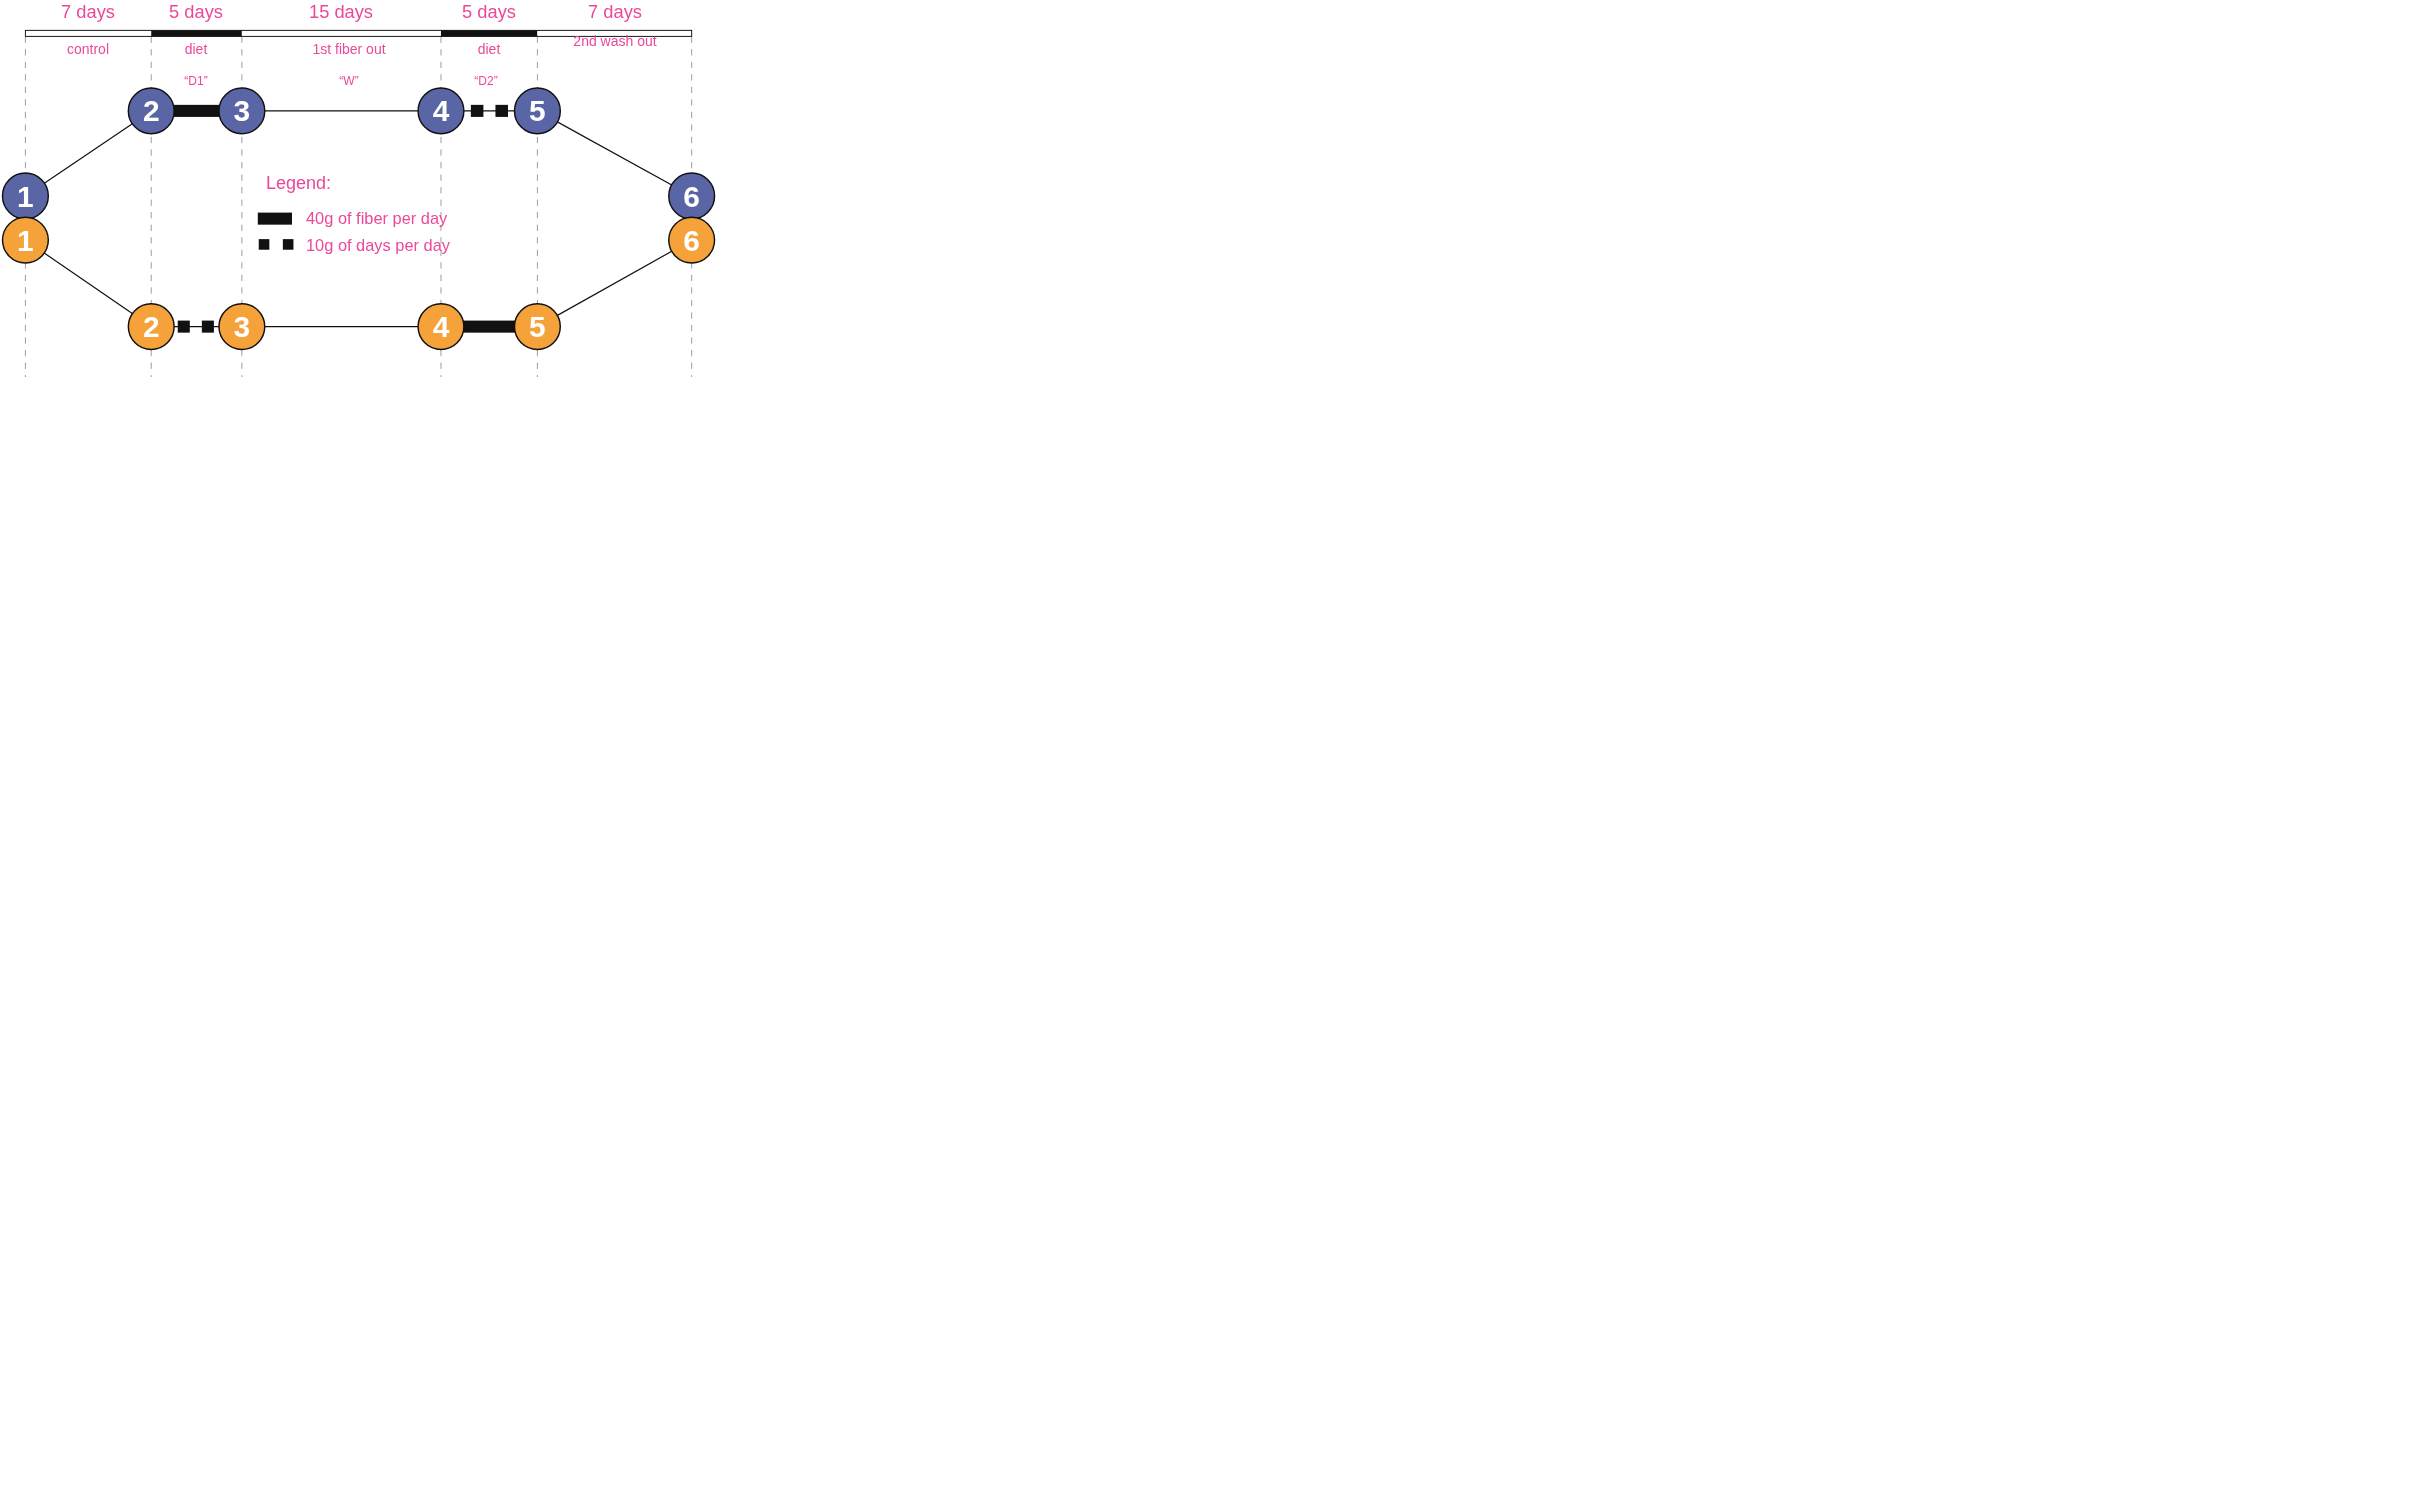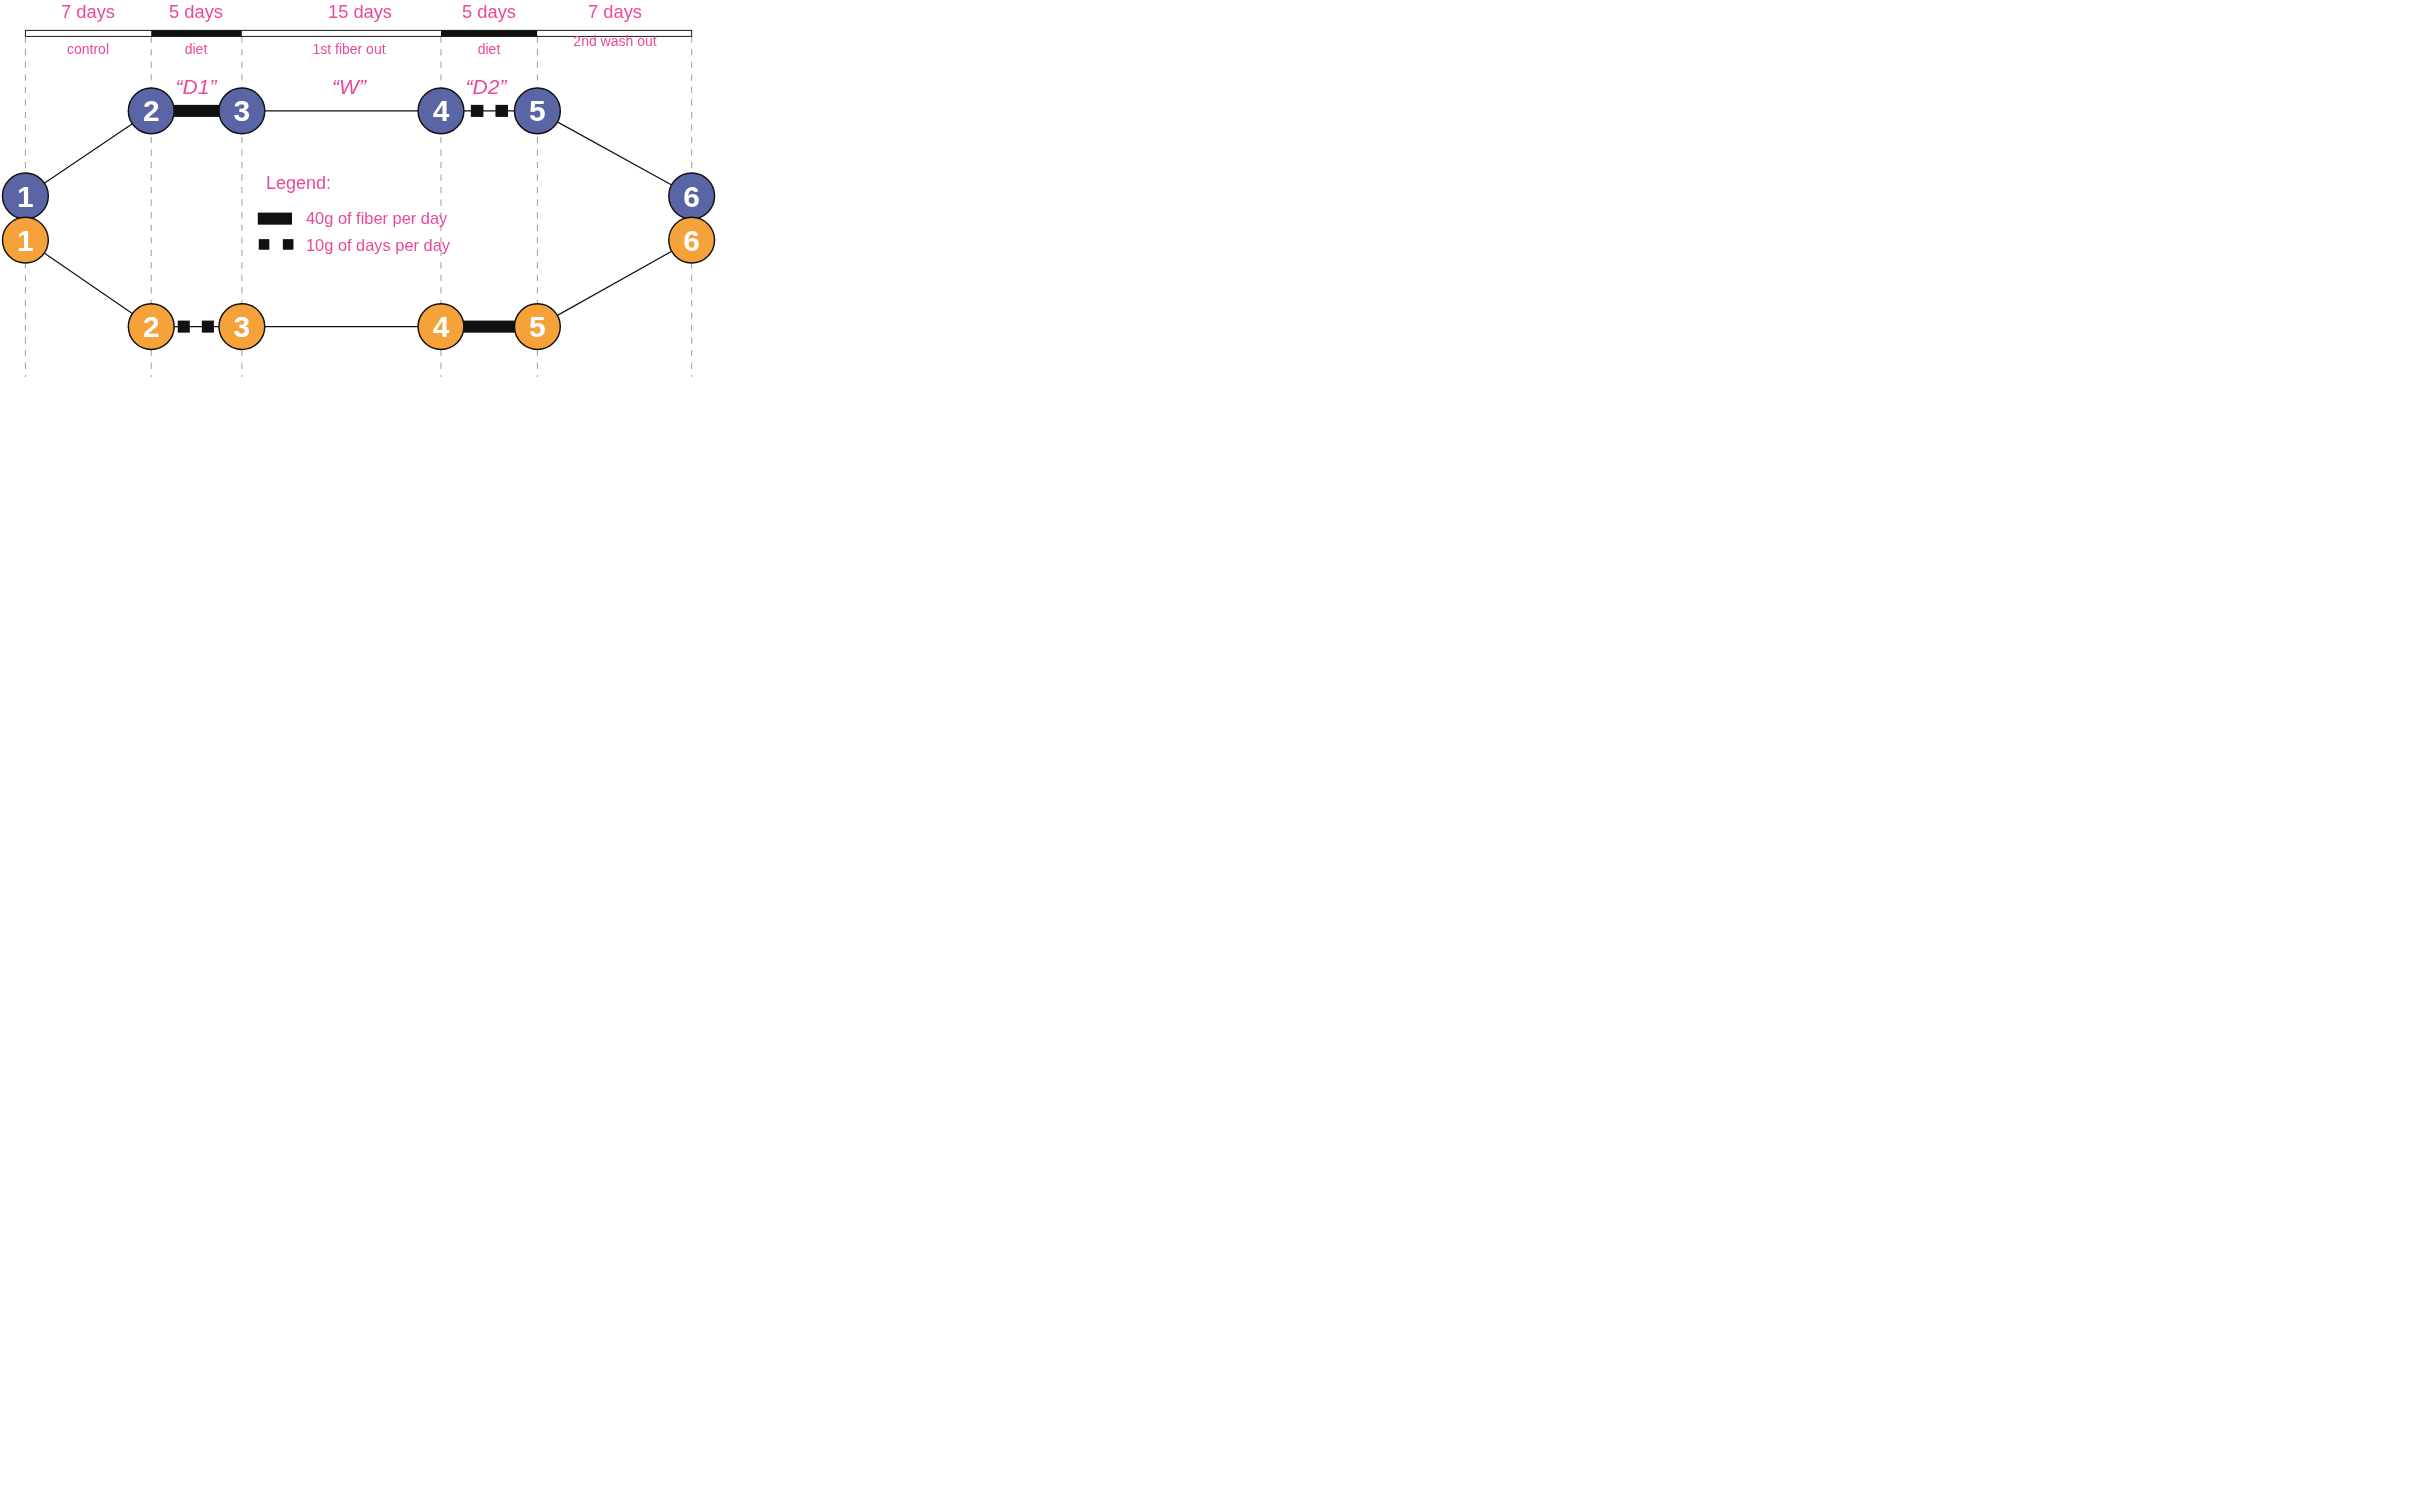--- a/index.html
+++ b/index.html
@@ -15,21 +15,21 @@
   .figure svg { position: absolute; left: 0; top: 0; }
   .lbl {
     position: absolute;
     white-space: nowrap;
     color: #ec4899;
     line-height: 1.1;
   }
   .lbl.center { transform: translateX(-50%); }
   .duration { font-size: 18.3px; }
   .phase    { font-size: 14px; }
-  .code     { font-size: 21px; font-style: italic; }
+  .code     { font-size: 12px; }
   .legend-title { font-size: 18px; }
   .legend-item  { font-size: 16.4px; text-align: center; }
   .visit-num {
     font-family: "Liberation Sans", "DejaVu Sans", sans-serif;
     font-weight: 700;
     font-size: 62px;
     fill: #ffffff;
   }
 </style>
 </head>
@@ -112,21 +112,21 @@
       <text class="visit-num" x="313" y="699.5">2</text>
       <text class="visit-num" x="501" y="699.5">3</text>
       <text class="visit-num" x="914" y="699.5">4</text>
       <text class="visit-num" x="1114" y="699.5">5</text>
       <text class="visit-num" x="1434" y="520">6</text>
     </g>
   </svg>
 
   <div class="lbl center duration" style="left:88px;  top:2.4px;">7 days</div>
   <div class="lbl center duration" style="left:196px;  top:2.4px;">5 days</div>
-  <div class="lbl center duration" style="left:360px;  top:2.4px;">15 days</div>
+  <div class="lbl center duration" style="left:341px;  top:2.4px;">15 days</div>
   <div class="lbl center duration" style="left:489px; top:2.4px;">5 days</div>
   <div class="lbl center duration" style="left:615px; top:2.4px;">7 days</div>
 
   <div class="lbl center phase" style="left:88px;  top:42px;">control</div>
   <div class="lbl center phase" style="left:196px;  top:42px;">diet</div>
   <div class="lbl center phase" style="left:349px;  top:42px;">1st fiber out</div>
   <div class="lbl center phase" style="left:489px; top:42px;">diet</div>
   <div class="lbl center phase" style="left:615px; top:34px;">2nd wash out</div>
 
   <div class="lbl center code" style="left:196px;  top:75px;">“D1”</div>

